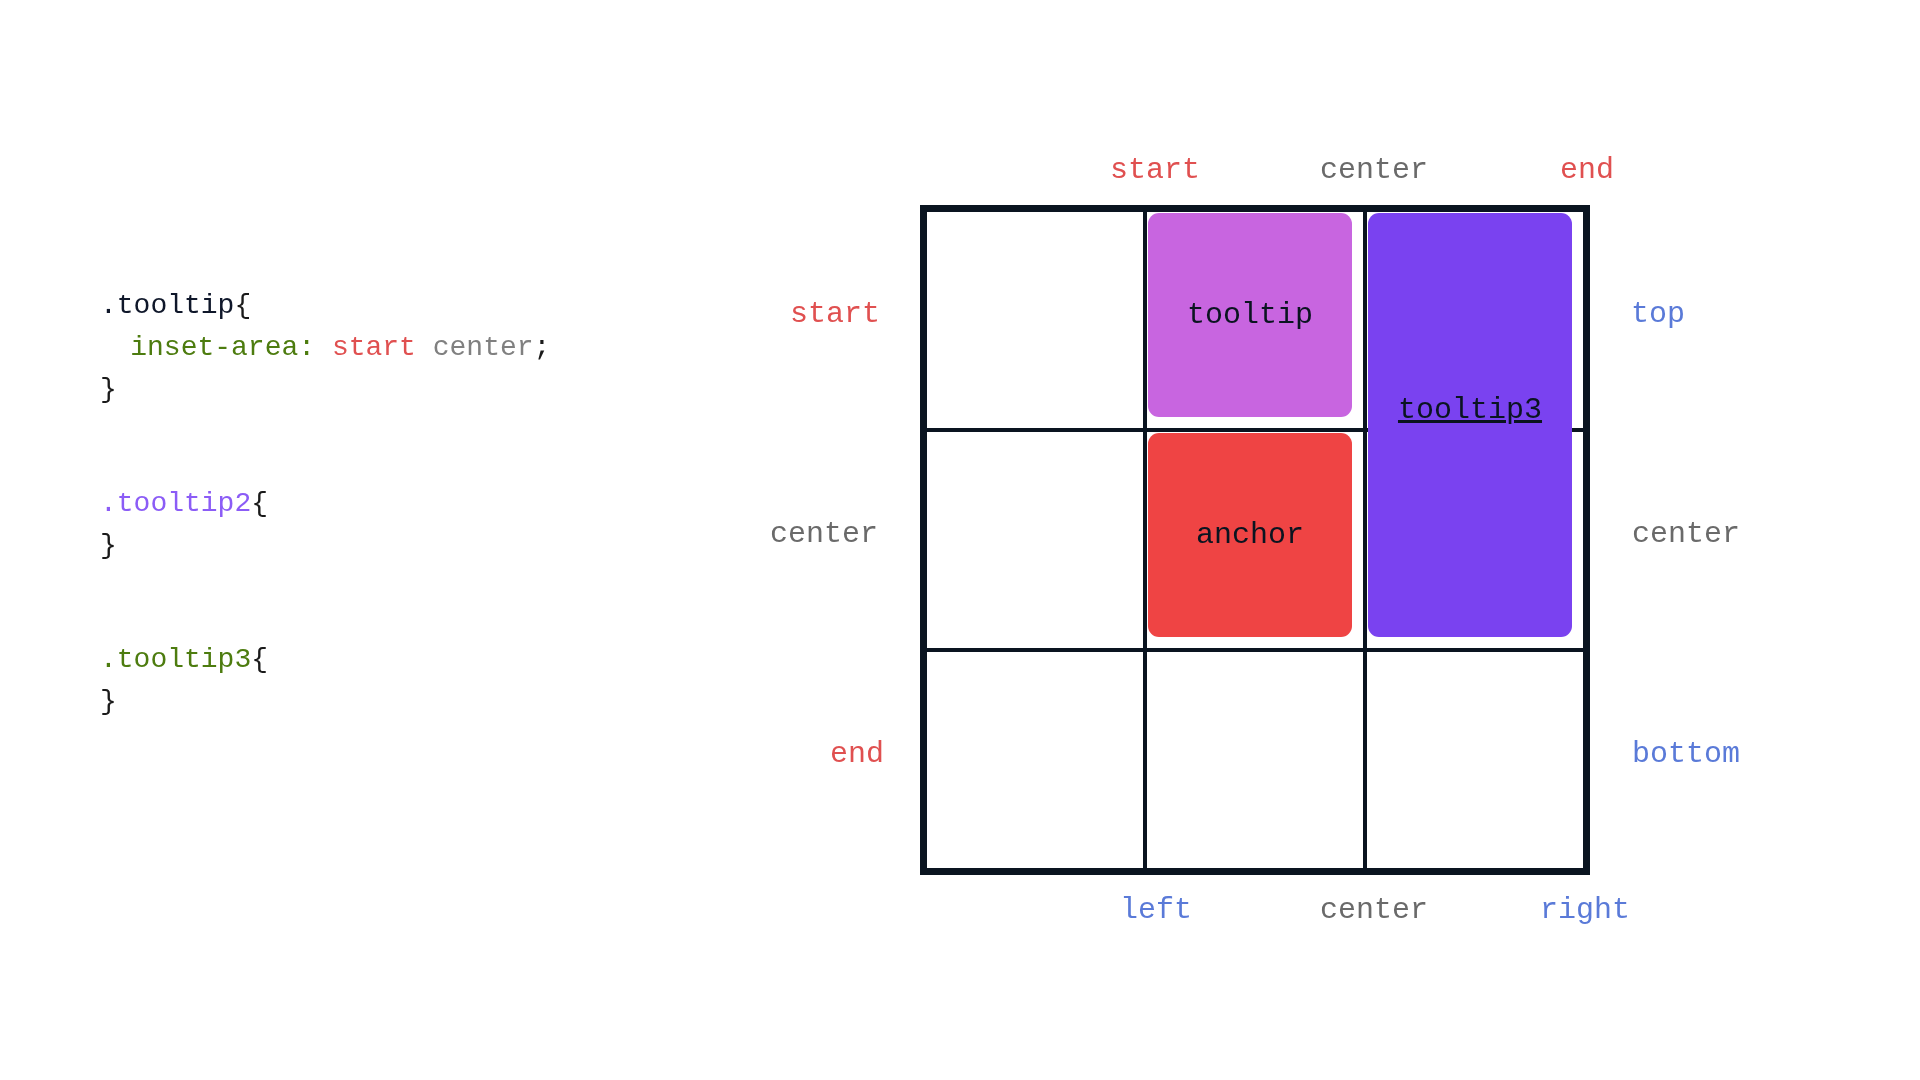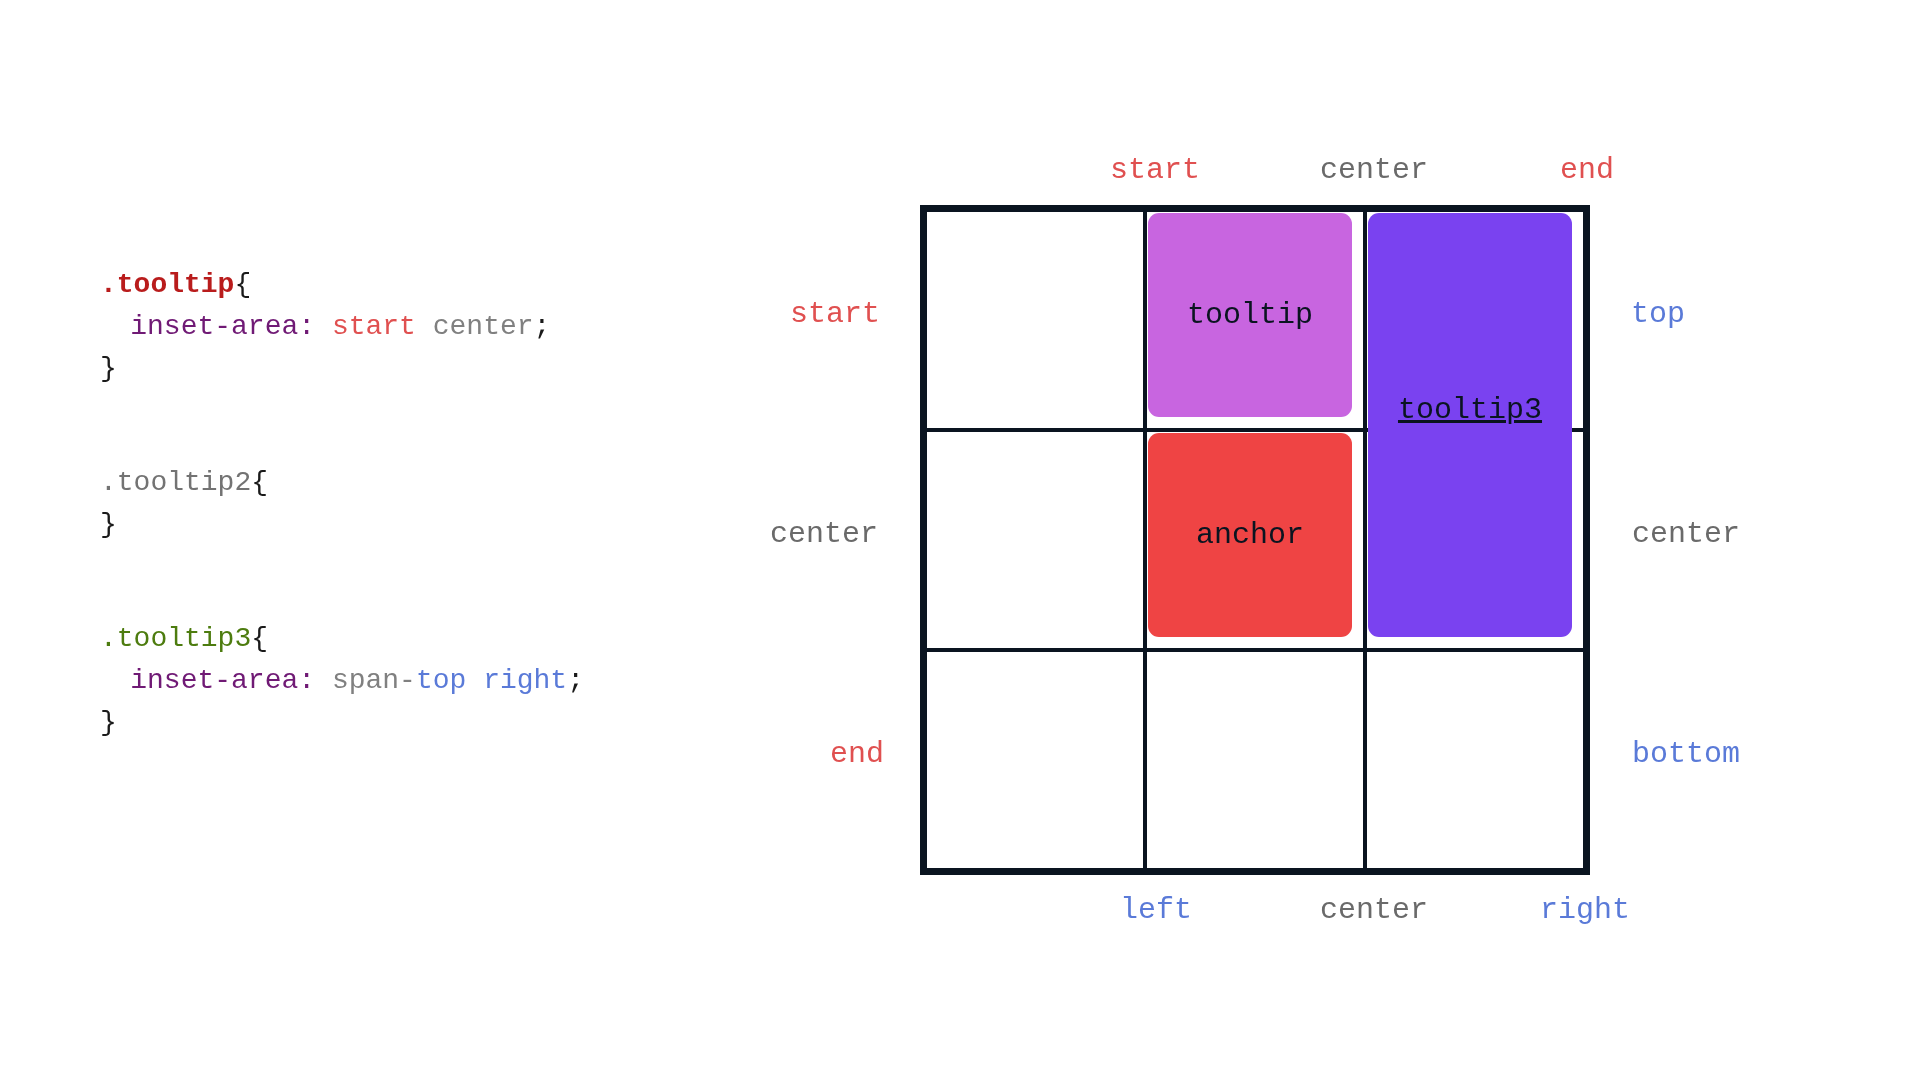--- a/index.html
+++ b/index.html
@@ -19,23 +19,23 @@
     gap: 60px;
   }
   .code-panel {
     flex: 0 0 620px;
     font-size: 28px;
     line-height: 1.5;
     color: #1a1a1a;
   }
   .code-block { margin-bottom: 72px; }
   .tok-punct { color: #1a1a1a; }
-  .tok-prop  { color: #701a75; }
-  .tok-sel-1 { color: #b91c1c; font-weight: bold; }  
-  .tok-sel-2 { color: #737373; }  
+  .tok-prop  { color: #4d7c0f; }
+  .tok-sel-1 { color: #0f172a; }  
+  .tok-sel-2 { color: #8b5cf6; }  
   .tok-sel-3 { color: #4d7c0f; }  
   .tok-kw-red   { color: #e05050; }
   .tok-kw-gray  { color: #808080; }
   .tok-kw-blue  { color: #5a7ad8; }
   .indent { display:inline-block; width: 1.8ch; }
 
   .diagram-panel {
     flex: 1;
     position: relative;
     height: 850px;
@@ -143,25 +143,20 @@
       <div>
         <span class="tok-punct">}</span>
       </div>
     </div>
 
     <div class="code-block">
       <div>
         <span class="tok-sel-3">.tooltip3</span><span class="tok-punct">{</span>
       </div>
       <div>
-        <span class="indent"></span><span class="tok-prop">inset-area:</span>
-        <span class="tok-kw-gray">span-</span><span class="tok-kw-blue">top</span>
-        <span class="tok-kw-blue">right</span><span class="tok-punct">;</span>
-      </div>
-      <div>
         <span class="tok-punct">}</span>
       </div>
     </div>
 
   </div>
 
   <div class="diagram-panel">
     <div class="grid-wrap">
 
       <div class="label lab-red  lab-top-start">start</div>

